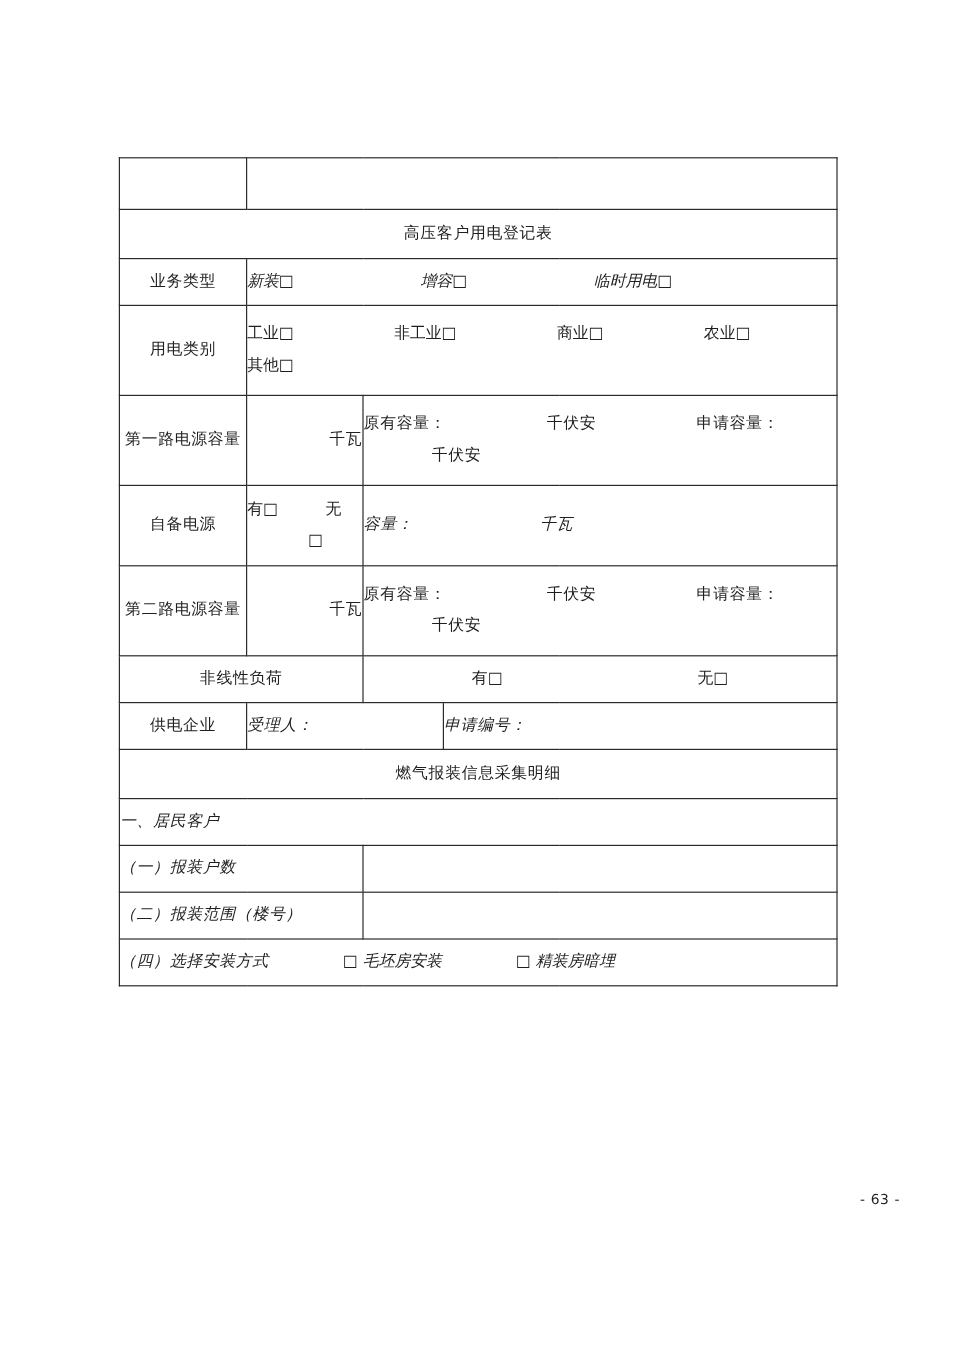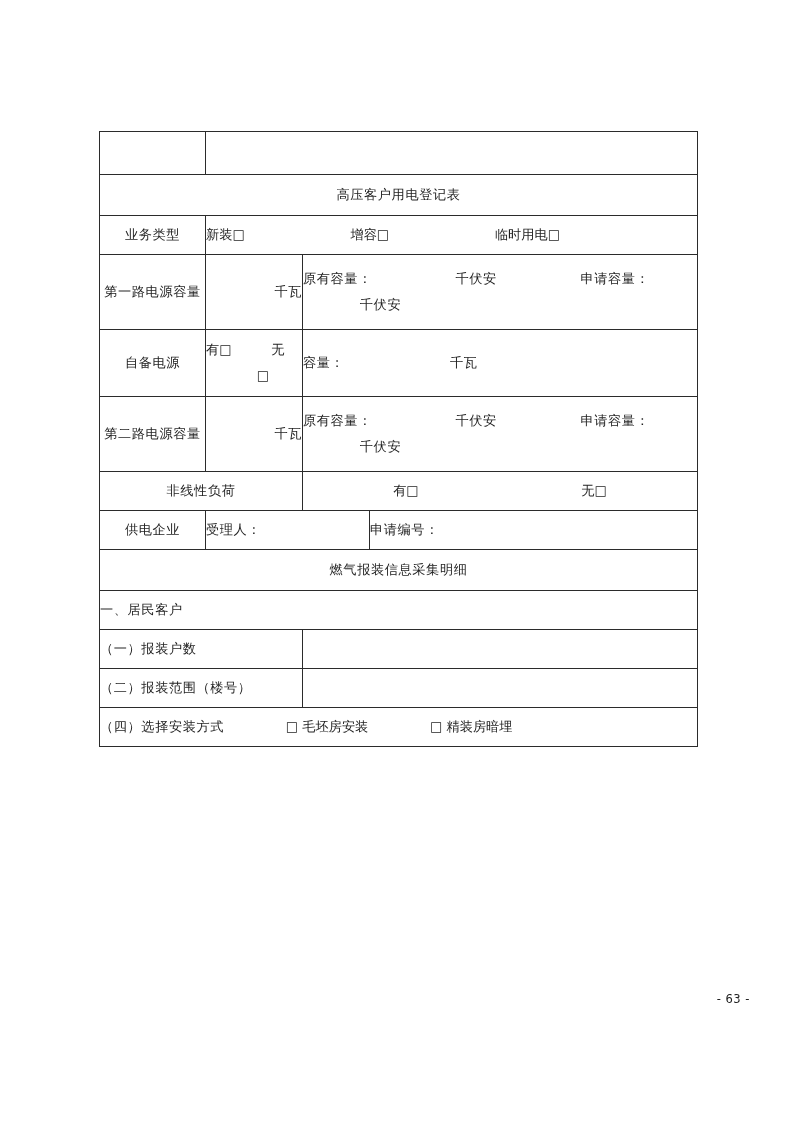--- a/index.html
+++ b/index.html
@@ -53,21 +53,21 @@
   .h-title { height: 40px; }
   .h-row  { height: 38px; margin-left: 28px; }
   .h-two  { height: 74px; }
   .h-three{ height: 66px; }
 
   .wrapcell {
     padding: 5px 4px 5px 5px;
     line-height: 2.05;
     word-break: break-all;
   }
-  .cellpad-lr { padding-left: 5px; padding-right: 4px; }
+  .cellpad-lr { padding-left: 5px; padding-right: 4px; font-style: italic; }
 
   .kw-cell {
     text-align: right;
     padding-right: 26px;
   }
   .sp-lg { display: inline-block; width: 74px; }
   .sp-md { display: inline-block; width: 52px; }
   .sp-sm { display: inline-block; width: 30px; }
   .sp-xs { display: inline-block; width: 16px; }
   .sp-xl { display: inline-block; width: 96px; }
@@ -124,20 +124,34 @@
       <td class="h-row ctr pad">业务类型</td>
       <td class="h-row lft cellpad-lr" colspan="4">
         <span class="bx">新装□</span>
         <span class="sp-xl"></span>
         <span class="bx">增容□</span>
         <span class="sp-xl"></span>
         <span class="bx">临时用电□</span>
       </td>
     </tr>
 
+    <tr>
+      <td class="h-two ctr pad">用电类别</td>
+      <td class="h-two lft wrapcell" colspan="4">
+        <span class="bx">工业□</span>
+        <span class="sp-lg"></span>
+        <span class="bx">非工业□</span>
+        <span class="sp-lg"></span>
+        <span class="bx">商业□</span>
+        <span class="sp-lg"></span>
+        <span class="bx">农业□</span>
+        <span class="sp-md"></span>
+        <span class="bx">其</span><span class="bx">他□</span>
+      </td>
+    </tr>
 
     <tr>
       <td class="h-two ctr pad two-line">第一路电源容量</td>
       <td class="h-two kw-cell">千瓦</td>
       <td class="h-two lft wrapcell" colspan="3">
         <span>原有容量：</span>
         <span class="sp-lg"></span>
         <span>千伏安</span>
         <span class="sp-lg"></span>
         <span>申请容量：</span>

